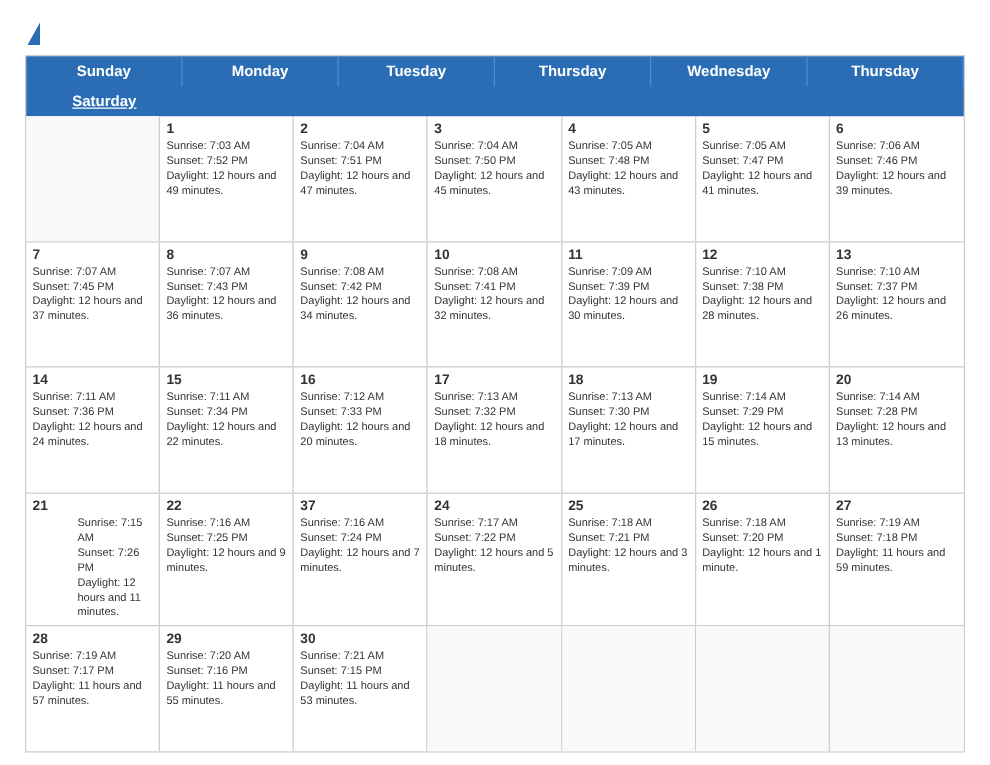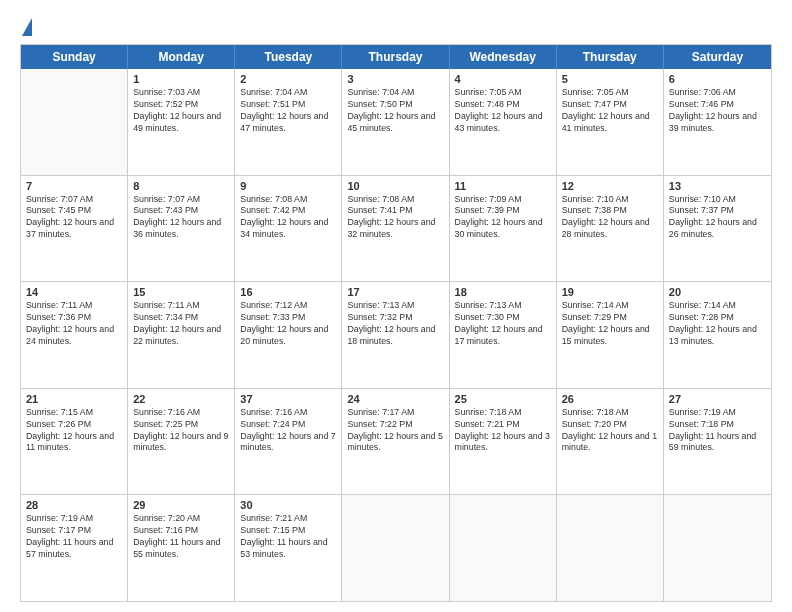--- a/index.html
+++ b/index.html
@@ -65,32 +65,32 @@
       color: #555;
     }
     .calendar {
       flex: 1;
       display: flex;
       flex-direction: column;
       border: 1px solid #ccc;
     }
     .cal-header {
       display: grid;
-      grid-template-columns: repeat(7, 1fr);
+      grid-template-columns: repeat(6, 1fr);
       background: #2a6db5;
     }
     .cal-header-cell {
       color: #fff;
       font-size: 12px;
       font-weight: bold;
       padding: 5px 4px;
       text-align: center;
       border-right: 1px solid #4a8dd5;
     }
-    .cal-header-cell:last-child { border-right: none; }
+    .cal-header-cell:last-child { border-right: none; text-decoration: underline; }
     .cal-body {
       flex: 1;
       display: flex;
       flex-direction: column;
     }
     .cal-row {
       flex: 1;
       display: grid;
       grid-template-columns: repeat(7, 1fr);
       border-bottom: 1px solid #ccc;
@@ -270,21 +270,21 @@
           <div class="cal-cell">
             <div class="day-num">20</div>
             <div class="cell-text" style="white-space: pre-line;">Sunrise: 7:14 AM
 Sunset: 7:28 PM
 Daylight: 12 hours and 13 minutes.</div>
           </div>
         </div>
         <div class="cal-row">
           <div class="cal-cell">
             <div class="day-num">21</div>
-            <div class="cell-text" style="white-space: pre-line;">Sunrise: 7:15 AM
+            <div class="cell-text" style="white-space: pre-line; margin-left: 36px;">Sunrise: 7:15 AM
 Sunset: 7:26 PM
 Daylight: 12 hours and 11 minutes.</div>
           </div>
           <div class="cal-cell">
             <div class="day-num">22</div>
             <div class="cell-text" style="white-space: pre-line;">Sunrise: 7:16 AM
 Sunset: 7:25 PM
 Daylight: 12 hours and 9 minutes.</div>
           </div>
           <div class="cal-cell">

